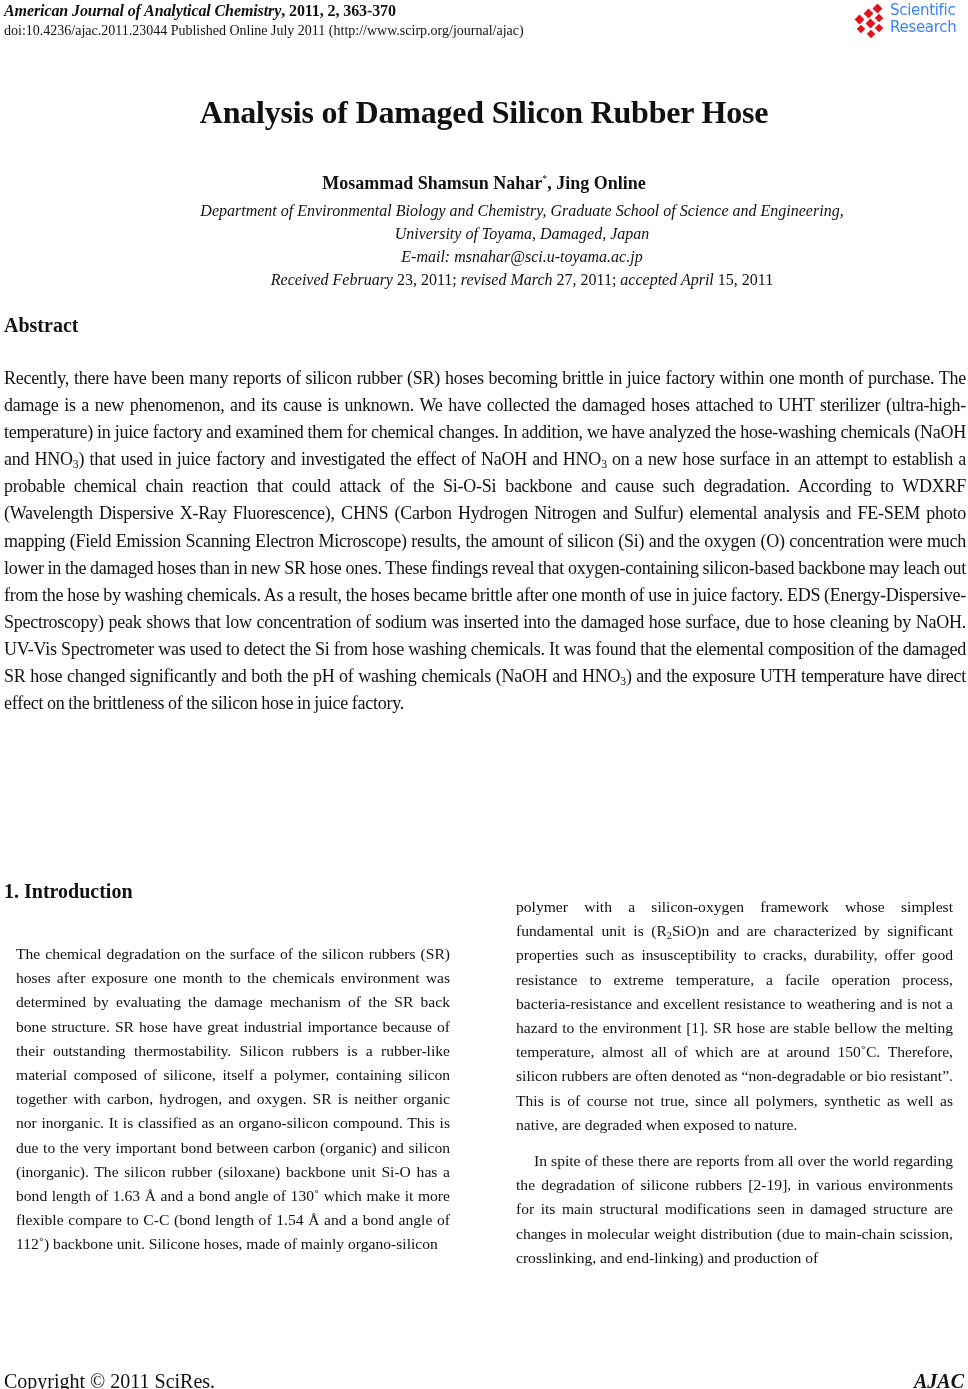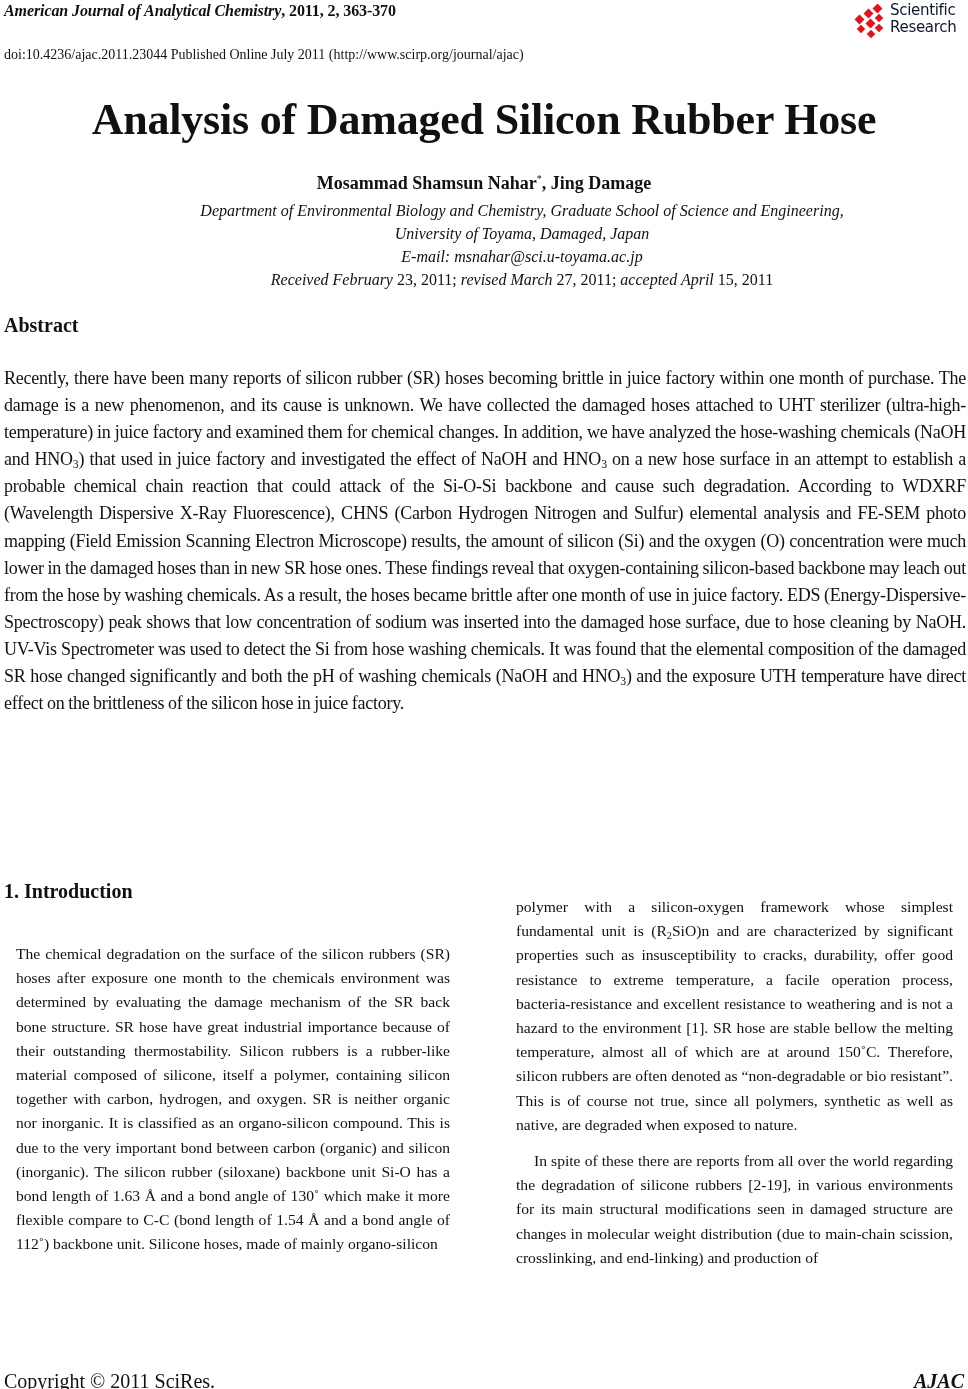--- a/index.html
+++ b/index.html
@@ -2,26 +2,26 @@
 <html><head>
 <meta charset="utf-8">
 <style>
   html, body { margin: 0; padding: 0; background: #ffffff; }
   body {
     width: 968px; height: 1389px; position: relative; overflow: hidden;
     font-family: "Liberation Serif", "DejaVu Serif", serif; color: #111;
   }
   .hdr-journal { position: absolute; left: 4px; top: 2px; font-size: 16px; font-weight: bold; font-style: normal; letter-spacing: -0.1px; }
   .hdr-journal .jname { font-style: italic; margin-top: 45px; }
-  .hdr-doi { position: absolute; left: 4px; top: 23px; font-size: 14px; margin-top: 24px; }
+  .hdr-doi { position: absolute; left: 4px; top: 23px; font-size: 14px; }
   .logo { position: absolute; left: 848px; top: 2px; width: 120px; height: 40px; }
   .logo svg { position: absolute; left: 0; top: 2px; }
-  .logo-text { position: absolute; left: 42px; top: 0px; font-family: "DejaVu Sans", sans-serif; font-size: 15px; line-height: 17px; color: #0f172a; letter-spacing: -0.3px; }
+  .logo-text { position: absolute; left: 42px; top: 0px; font-family: "DejaVu Sans", sans-serif; font-size: 15px; line-height: 17px; color: #3b82f6; letter-spacing: -0.3px; }
 
-  .title { position: absolute; left: 0; width: 968px; top: 94px; text-align: center; font-size: 44px; font-weight: bold; letter-spacing: -0.2px; }
+  .title { position: absolute; left: 0; width: 968px; top: 94px; text-align: center; font-size: 32px; font-weight: bold; letter-spacing: -0.2px; }
   .authors { position: absolute; left: 0; width: 968px; top: 173px; text-align: center; font-size: 18px; font-weight: bold; }
   .authors sup { font-size: 10px; font-weight: normal; }
   .affil { position: absolute; left: 0; width: 968px; text-align: center; font-size: 16px; font-style: italic; line-height: 23px; padding-left: 38px; }
   .affil .up { font-style: normal; }
 
   .abs-head { position: absolute; left: 4px; top: 314px; font-size: 20px; font-weight: bold; }
   .abstract { position: absolute; left: 4px; top: 365px; width: 962px; font-size: 18px; line-height: 27.1px; text-align: justify; letter-spacing: -0.25px; word-spacing: -0.5px; }
   .kw { position: absolute; left: 4px; top: 795px; width: 960px; font-size: 18px; line-height: 25px; }
   .kw .kw-label { font-weight: bold; display: inline-block; width: 104px; }
   .kw .kw-second { padding-left: 104px; }
@@ -56,21 +56,21 @@
       <rect x="20" y="27" width="6" height="6" transform="rotate(45 23 30)"></rect>
     </g>
   </svg>
   <div class="logo-text">
     <div>Scientific</div>
     <div>Research</div>
   </div>
 </div>
 
 <div class="title">Analysis of Damaged Silicon Rubber Hose</div>
-<div class="authors"><span>Mosammad Shamsun Nahar</span><sup>*</sup><span>, Jing Damage</span></div>
+<div class="authors"><span>Mosammad Shamsun Nahar</span><sup>*</sup><span>, Jing Online</span></div>
 <div class="affil" style="top:199px">Department of Environmental Biology and Chemistry, Graduate School of Science and Engineering,</div>
 <div class="affil" style="top:222px">University of Toyama, Damaged, Japan</div>
 <div class="affil" style="top:245px"><span>E-mail</span><span>: msnahar@sci.u-toyama.ac.jp</span></div>
 <div class="affil" style="top:268px"><span>Received February</span><span class="up"> 23, 2011; </span><span>revised March</span><span class="up"> 27, 2011; </span><span>accepted April</span><span class="up"> 15, 2011</span></div>
 
 <div class="abs-head">Abstract</div>
 <div class="abstract"><span>Recently, there have been many reports of silicon rubber (SR) hoses becoming brittle in juice factory within one month of purchase. The damage is a new phenomenon, and its cause is unknown. We have collected the damaged hoses attached to UHT sterilizer (ultra-high-temperature) in juice factory and examined them for chemical changes. In addition, we have analyzed the hose-washing chemicals (NaOH and HNO</span><sub>3</sub><span>) that used in juice factory and investigated the effect of NaOH and HNO</span><sub>3</sub><span> on a new hose surface in an attempt to establish a probable chemical chain reaction that could attack of the Si-O-Si backbone and cause such degradation. According to WDXRF (Wavelength Dispersive X-Ray Fluorescence), CHNS (Carbon Hydrogen Nitrogen and Sulfur) elemental analysis and FE-SEM photo mapping (Field Emission Scanning Electron Microscope) results, the amount of silicon (Si) and the oxygen (O) concentration were much lower in the damaged hoses than in new SR hose ones. These findings reveal that oxygen-containing silicon-based backbone may leach out from the hose by washing chemicals. As a result, the hoses became brittle after one month of use in juice factory. EDS (Energy-Dispersive-Spectroscopy) peak shows that low concentration of sodium was inserted into the damaged hose surface, due to hose cleaning by NaOH. UV-Vis Spectrometer was used to detect the Si from hose washing chemicals. It was found that the elemental composition of the damaged SR hose changed significantly and both the pH of washing chemicals (NaOH and HNO</span><sub>3</sub><span>) and the exposure UTH temperature have direct effect on the brittleness of the silicon hose in juice factory.</span></div>
 
 <div class="kw">
 </div>

